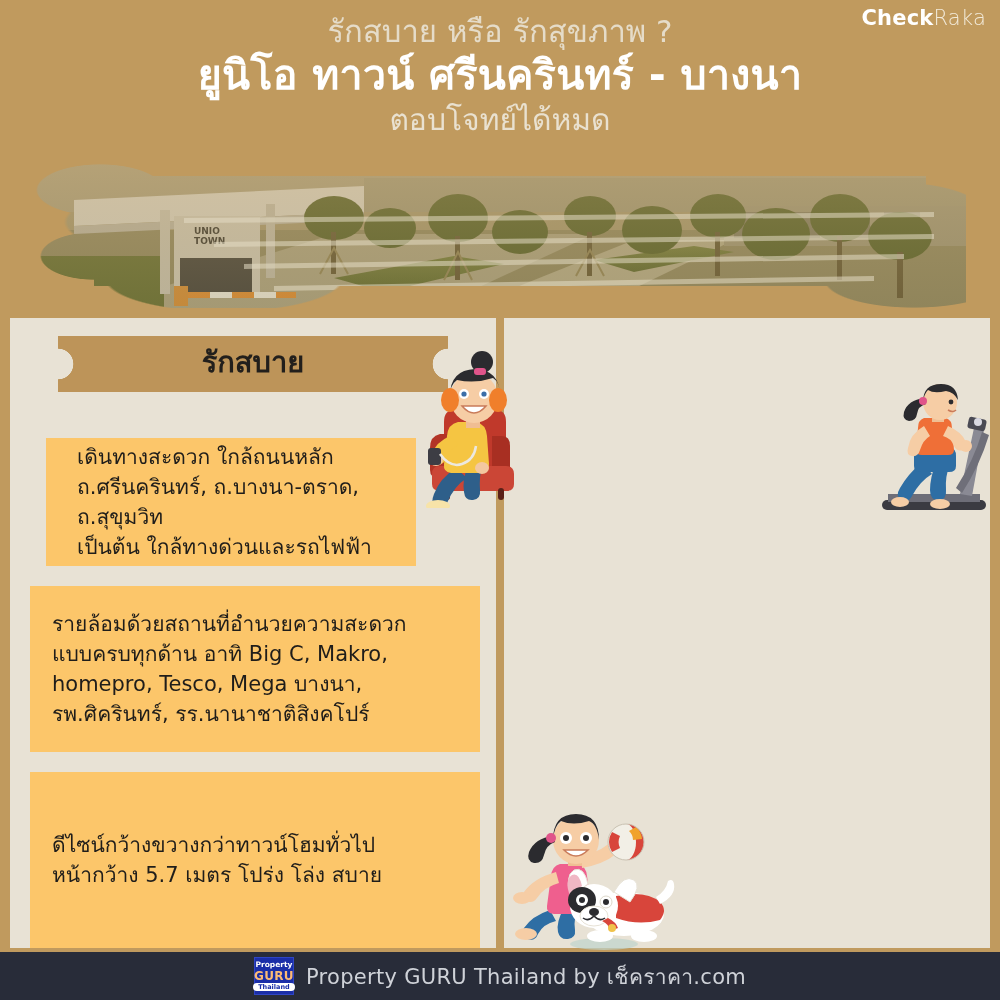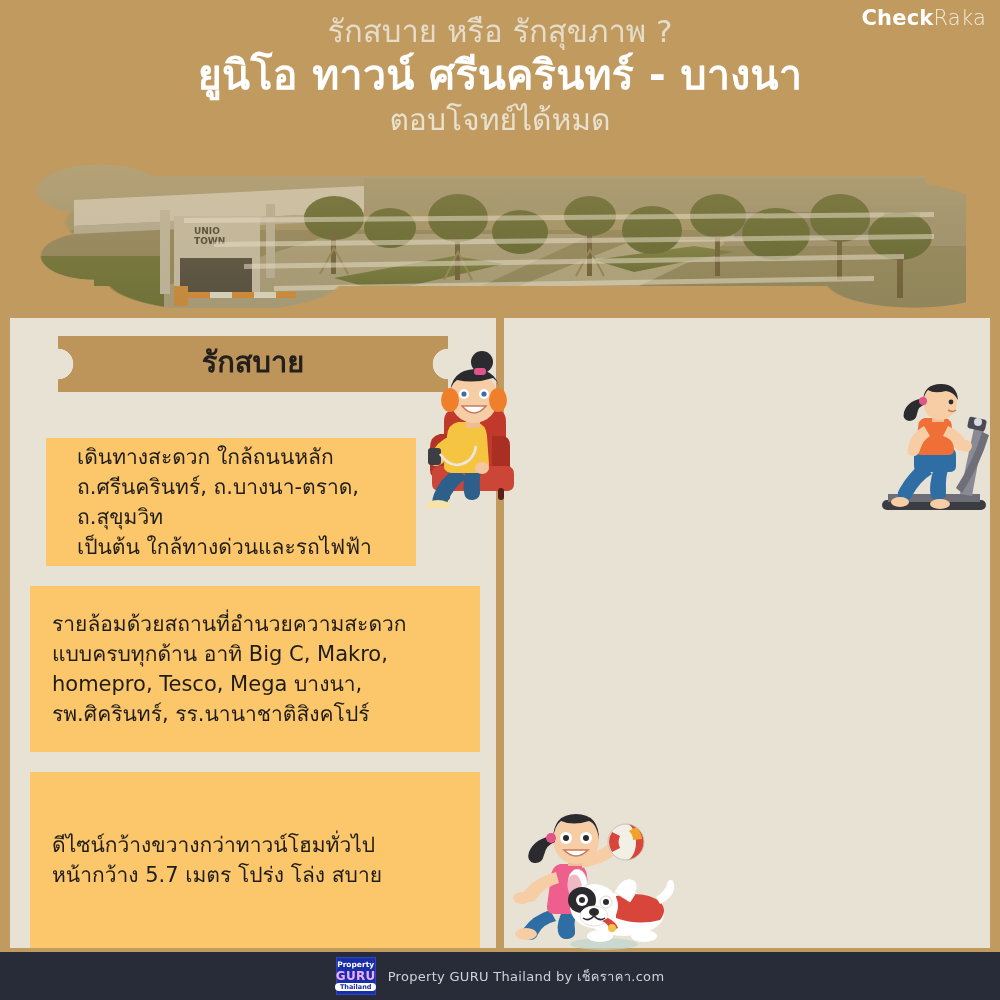--- a/index.html
+++ b/index.html
@@ -199,27 +199,27 @@
     background: #1a2ea8;
     border: 1px solid #2f45c4;
     display: flex;
     flex-direction: column;
     align-items: center;
     justify-content: center;
     line-height: 1;
     padding: 2px 0;
   }
   .pg-property { font-size: 7.5px; color: #ffffff; font-weight: 700; }
-  .pg-guru     { font-size: 12px; color: #f0abfc; font-weight: 700; letter-spacing: .3px; margin: 1px 0; }
+  .pg-guru     { font-size: 12px; color: #fdba74; font-weight: 700; letter-spacing: .3px; margin: 1px 0; }
   .pg-thailand {
     font-size: 6.5px; color: #1a2ea8; font-weight: 700;
     background: #ffffff; border-radius: 5px; padding: 1px 5px;
   }
   .footer-text {
-    font-size: 13px;
+    font-size: 21px;
     color: #cfd2d8;
     white-space: nowrap;
     letter-spacing: .3px;
   }
 </style>
 </head>
 <body>
 
 <div id="poster">
 

